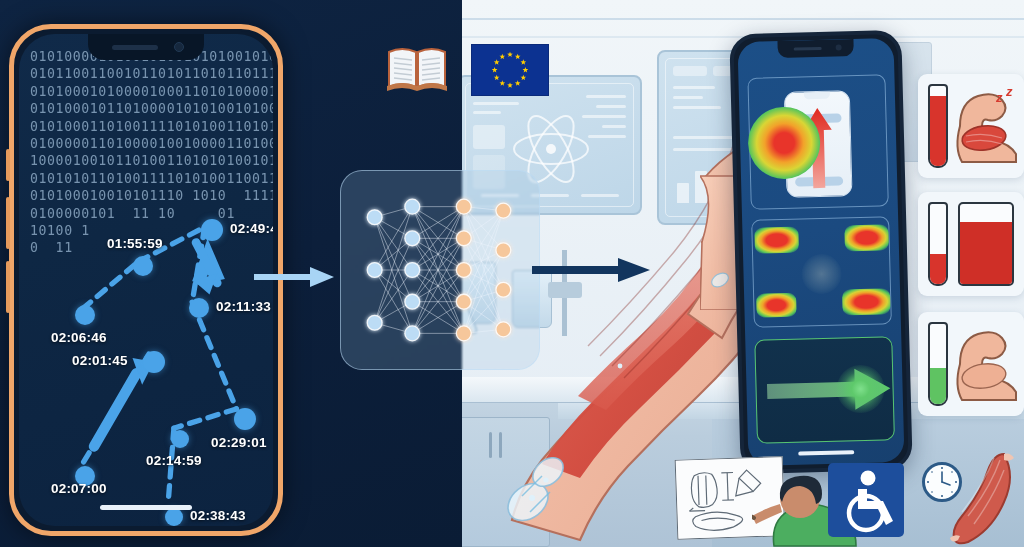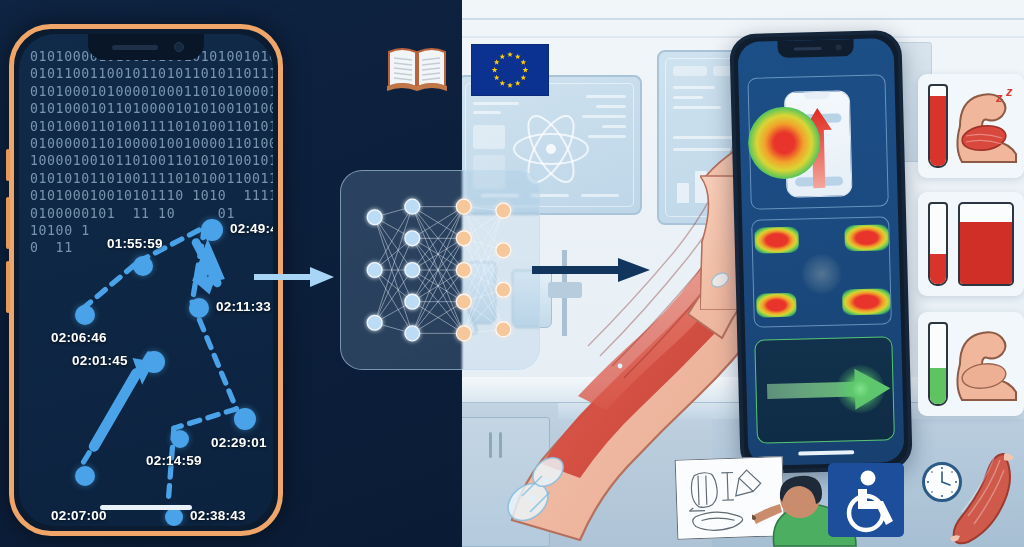--- a/index.html
+++ b/index.html
@@ -245,21 +245,21 @@
           <div class="node" style="left: 146px; top: 474px; height: 18px; width: 18px;"></div>
         </div>
       <div id="graph-labels">
           <div class="tlabel" style="left: 211px; top: 187px;">02:49:40</div>
           <div class="tlabel" style="left: 88px; top: 202px;">01:55:59</div>
           <div class="tlabel" style="left: 32px; top: 296px;">02:06:46</div>
           <div class="tlabel" style="left: 197px; top: 265px;">02:11:33</div>
           <div class="tlabel" style="left: 53px; top: 319px;">02:01:45</div>
           <div class="tlabel" style="left: 192px; top: 401px;">02:29:01</div>
           <div class="tlabel" style="left: 127px; top: 419px;">02:14:59</div>
-          <div class="tlabel" style="left: 32px; top: 474px;">02:07:00</div>
+          <div class="tlabel" style="left: 32px; top: 447px;">02:07:00</div>
           <div class="tlabel" style="left: 171px; top: 474px;">02:38:43</div>
         </div>
 
       <div class="home-bar"></div>
     </div>
   </div>
 
   <svg class="book" viewBox="0 0 62 50">
     <path d="M3 10 Q16 4 30 10 L30 45 Q16 39 3 45 Z" fill="#f2f5f8" stroke="#b9623c" stroke-width="2"></path>
     <path d="M59 10 Q46 4 32 10 L32 45 Q46 39 59 45 Z" fill="#f2f5f8" stroke="#b9623c" stroke-width="2"></path>

